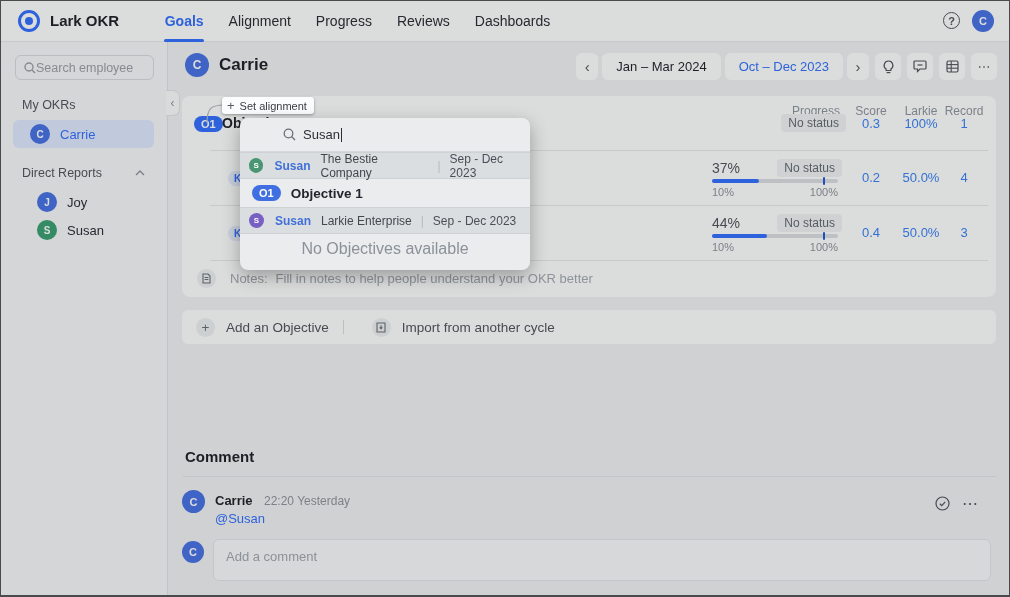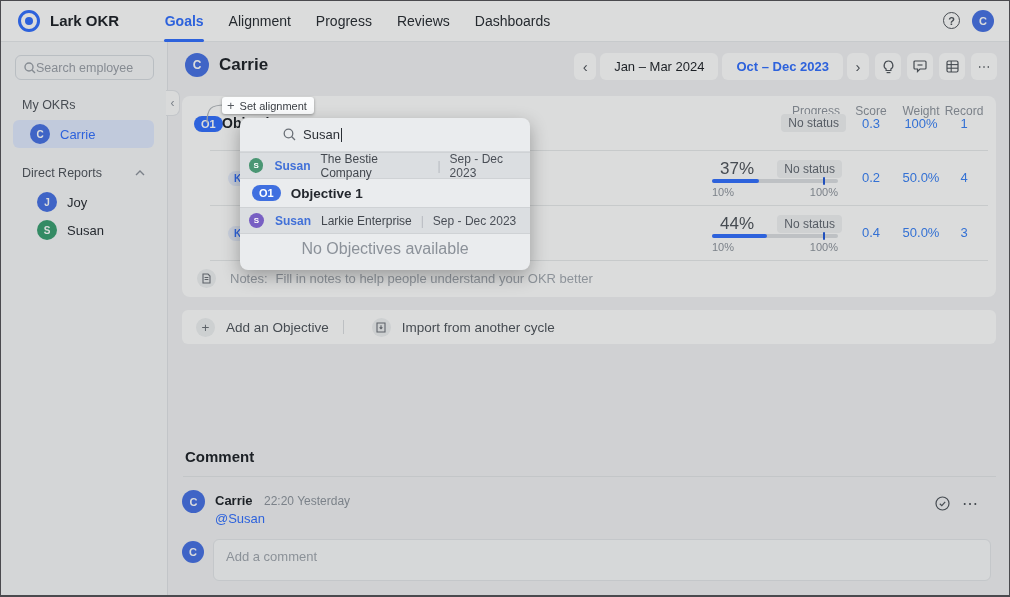--- a/index.html
+++ b/index.html
@@ -37,21 +37,21 @@
 
   
   .main { position:absolute; left:168px; top:42px; right:0; bottom:0; }
   .page-header { position:absolute; left:0; top:0; right:0; height:48px; }
   .ph-user { position:absolute; left:17px; top:11px; display:flex; align-items:center; gap:10px; }
   .ph-name { font-size:17px; font-weight:700; }
   .ph-controls { position:absolute; right:13px; top:11px; display:flex; align-items:center; gap:4px; }
   .btn { background:#fff; border-radius:6px; height:27px; display:flex; align-items:center; justify-content:center; font-size:13px; color:#1f2329; cursor:pointer; }
   .btn.nav-arrow { width:22px; color:#51565d; font-size:15px; }
   .btn.cycle { padding:0 14px; }
-  .btn.cycle.active { color:#3370ff; font-weight:700;text-align:center; }
+  .btn.cycle.active { color:#3370ff; font-weight:400;text-align:center; }
   .btn.icon { width:26px; margin-left:2px; color:#51565d; }
   .btn.icon:first-of-type { margin-left:8px; }
 
   
   .okr-card { position:absolute; left:14px; top:54px; width:814px; height:201px; background:#fff; border-radius:8px; }
   .col { position:absolute; display:flex; align-items:center; }
   .col.progress { right:150px; width:150px; justify-content:flex-end; }
   .col.score   { right:100px; width:50px; justify-content:center; }
   .col.weight  { right:50px;  width:50px; justify-content:center; }
   .col.record  { right:12px;  width:40px; justify-content:center; }
@@ -63,21 +63,21 @@
   .obj-row .o-badge { position:absolute; left:12px; top:4px; }
   .obj-title { position:absolute; left:40px; top:3px; font-size:14px; font-weight:600; white-space:nowrap; }
   .status-pill { background:#f1f2f4; color:#646a73; font-size:12px; border-radius:4px; padding:2px 7px; white-space:nowrap; }
   .obj-row .col { top:0; height:22px; }
   .val { font-size:13px; color:#3b82f6; }
   .kr-row { position:absolute; left:0; right:0; height:55px; }
   .kr-row.r1 { top:54px; } .kr-row.r2 { top:109px; }
   .kr-badge { position:absolute; left:46px; top:21px; background:#e8effe; color:#3370ff; font-size:10px; font-weight:700; border-radius:8px; padding:2px 6px; white-space:nowrap; }
   .pwrap { position:absolute; right:154px; width:130px; top:0; height:55px; }
   .p-top { position:absolute; left:0; right:0; top:9px; display:flex; justify-content:space-between; align-items:center; }
-  .p-pct { font-size:17px; color:#51565d;margin-left:8px; }
+  .p-pct { font-size:14px; color:#51565d; }
   .p-track { position:absolute; left:0; right:4px; top:29px; height:4px; border-radius:2px; background:#dde0e3; }
   .p-fill { position:absolute; left:0; top:0; height:4px; border-radius:2px; background:#3370ff; }
   .p-marker { position:absolute; top:-2px; width:2px; height:8px; background:#245bdb; border-radius:1px; }
   .p-minmax { position:absolute; left:0; right:4px; top:36px; display:flex; justify-content:space-between; font-size:11px; color:#8f959e; }
   .kr-row .col { top:0; height:55px; }
   .notes-row { position:absolute; left:0; right:0; top:164px; height:37px; display:flex; align-items:center; }
   .chip { width:19px; height:19px; border-radius:50%; background:#eff1f3; color:#6b7077; display:flex; align-items:center; justify-content:center; flex:none; }
   .notes-row .chip { margin-left:15px; }
   .notes-text { margin-left:14px; font-size:13px; color:#a4aab2; }
   .notes-text b { font-weight:400; margin-right:8px; }
@@ -215,21 +215,21 @@
         <div class="btn icon">
             <span>⋯</span>
           </div>
       </div>
     </div>
 
     <section class="okr-card">
       <div class="cols-header">
         <div class="col progress" style="padding-right:6px">Progress</div>
         <div class="col score">Score</div>
-        <div class="col weight">Weight</div>
+        <div class="col weight">Larkie</div>
         <div class="col record">Record</div>
       </div>
 
       <div class="obj-row">
         <span class="o-badge">O1</span>
         <span class="obj-title">Objective 1</span>
         <div class="col progress">
             <span class="status-pill">No status</span>
           </div>
         <div class="col score">

